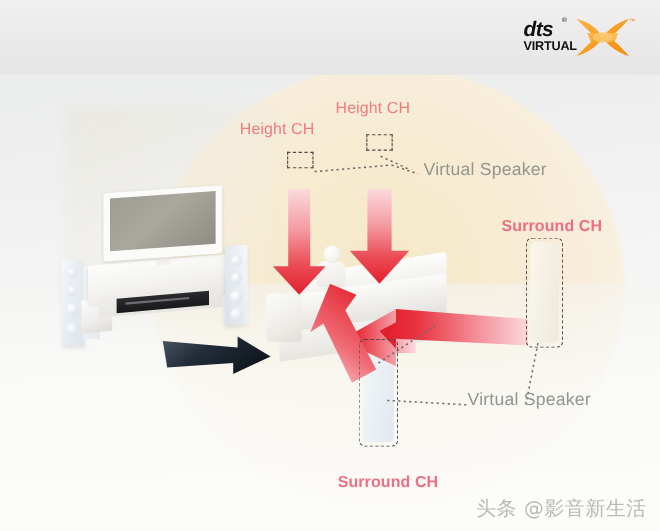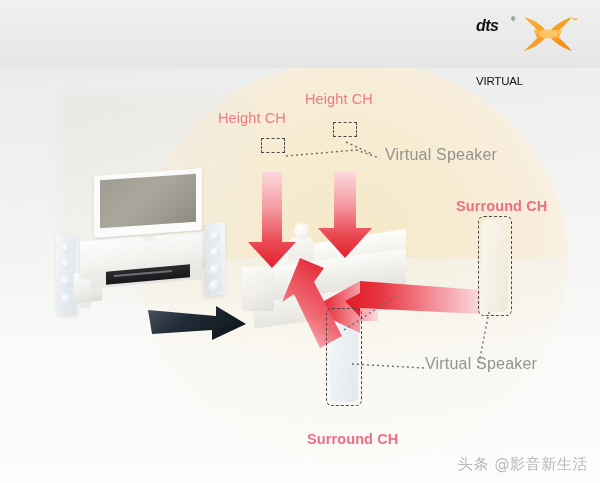--- a/index.html
+++ b/index.html
@@ -63,42 +63,41 @@
 
   
   #dts-logo {
     position: absolute;
     left: 476px; top: 15px;
     width: 104px; height: 40px;
   }
   #dts-word {
     position: absolute;
     left: 0; top: 2px;
-    font-size: 16px;
+    font-size: 19px;
     font-weight: bold;
     font-style: italic;
     color: #101010;
     letter-spacing: -0.6px;
     font-family: "Liberation Sans", sans-serif;
   }
   #dts-reg {
     position: absolute;
     left: 35px; top: 1px;
     font-size: 6px;
     color: #101010;
   }
   #dts-virtual {
     position: absolute;
     left: 0; top: 21px;
     font-size: 11.5px;
-    font-weight: normal;
+    font-weight: bold;
     color: #101010;
     letter-spacing: -0.2px;
     font-family: "Liberation Sans", sans-serif;
-    margin-top: 39px;
   }
   #dts-x {
     position: absolute;
     left: 44px; top: -1px;
     width: 56px; height: 40px;
   }
   #dts-tm {
     position: absolute;
     left: 96px; top: 2px;
     font-size: 5.5px;
@@ -321,21 +320,21 @@
   .ghost-spk-warm {
     position: absolute;
     background: linear-gradient(100deg, rgba(250,248,240,0.92) 0%, rgba(243,239,226,0.88) 55%, rgba(236,231,214,0.85) 100%);
     border-radius: 5px;
   }
 
   
   #watermark {
     position: absolute;
     right: 12px; bottom: 9px;
-    font-size: 15px;
+    font-size: 18px;
     color: #b9b9b7;
     letter-spacing: 0.6px;
     font-family: "DejaVu Sans", sans-serif;
     z-index: 60;
   }
 </style>
 </head>
 <body>
 
 <div id="page">

